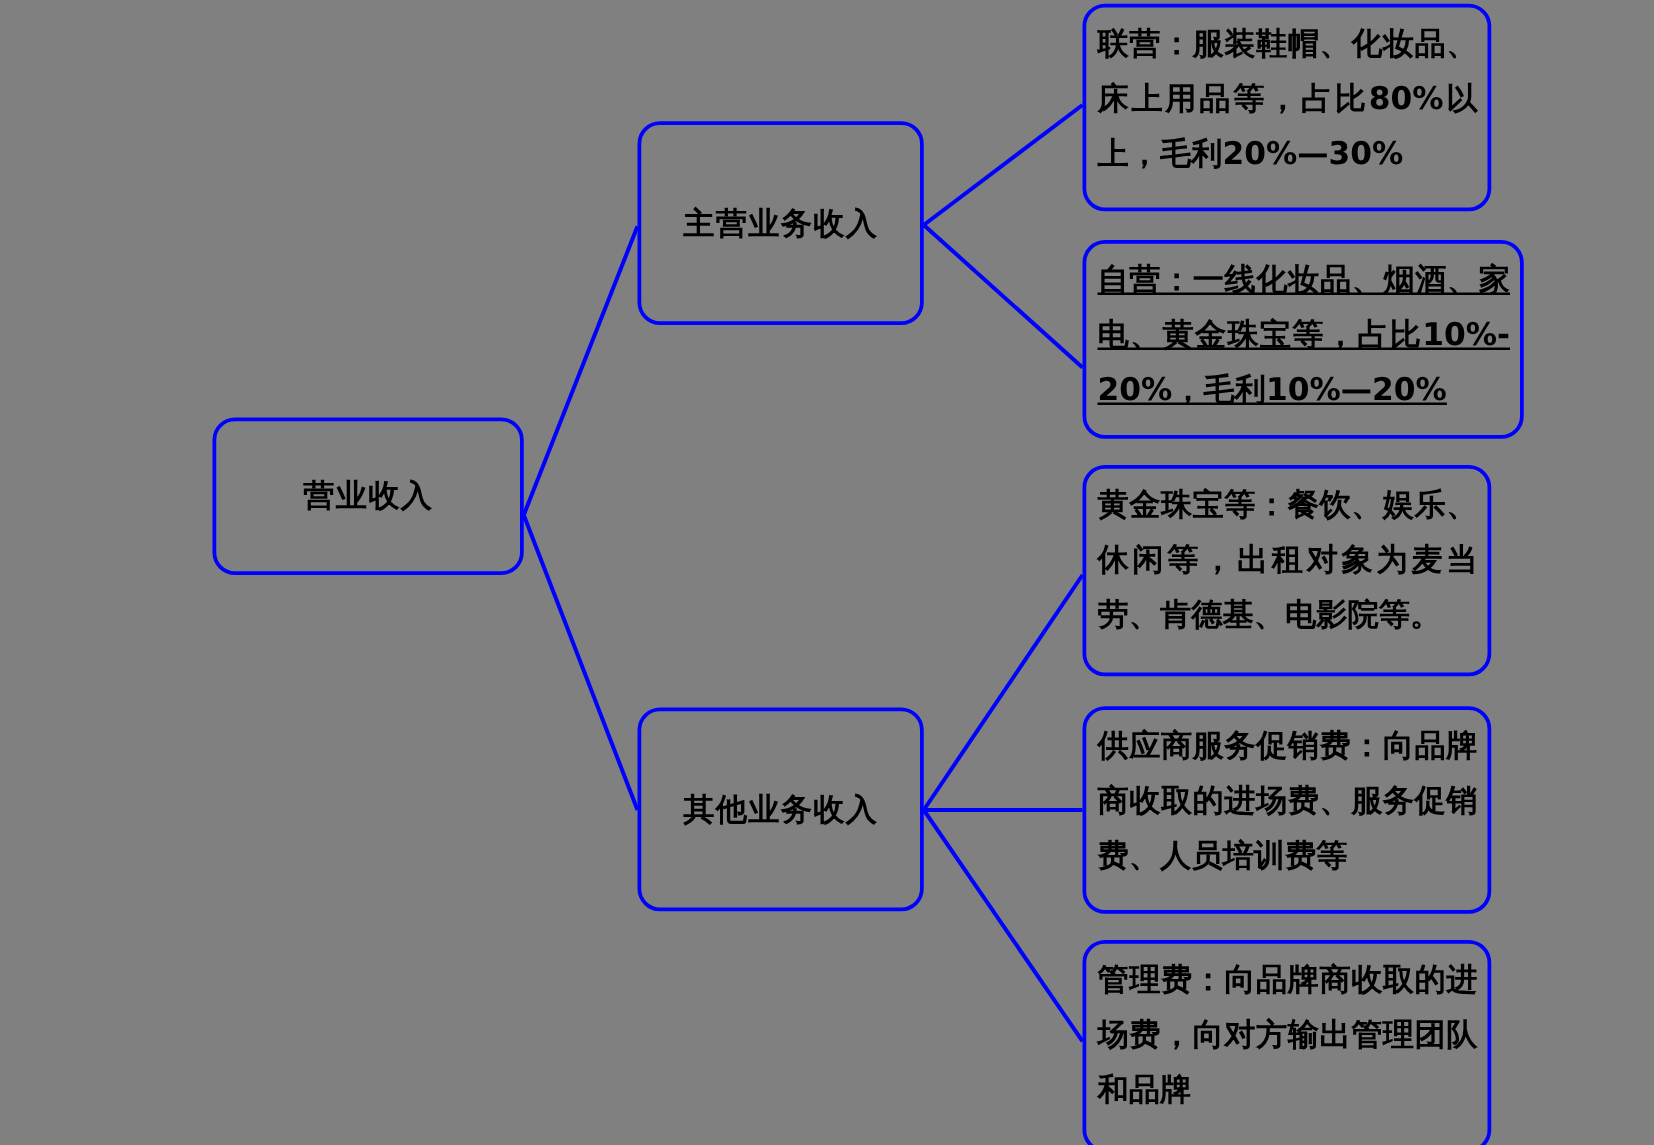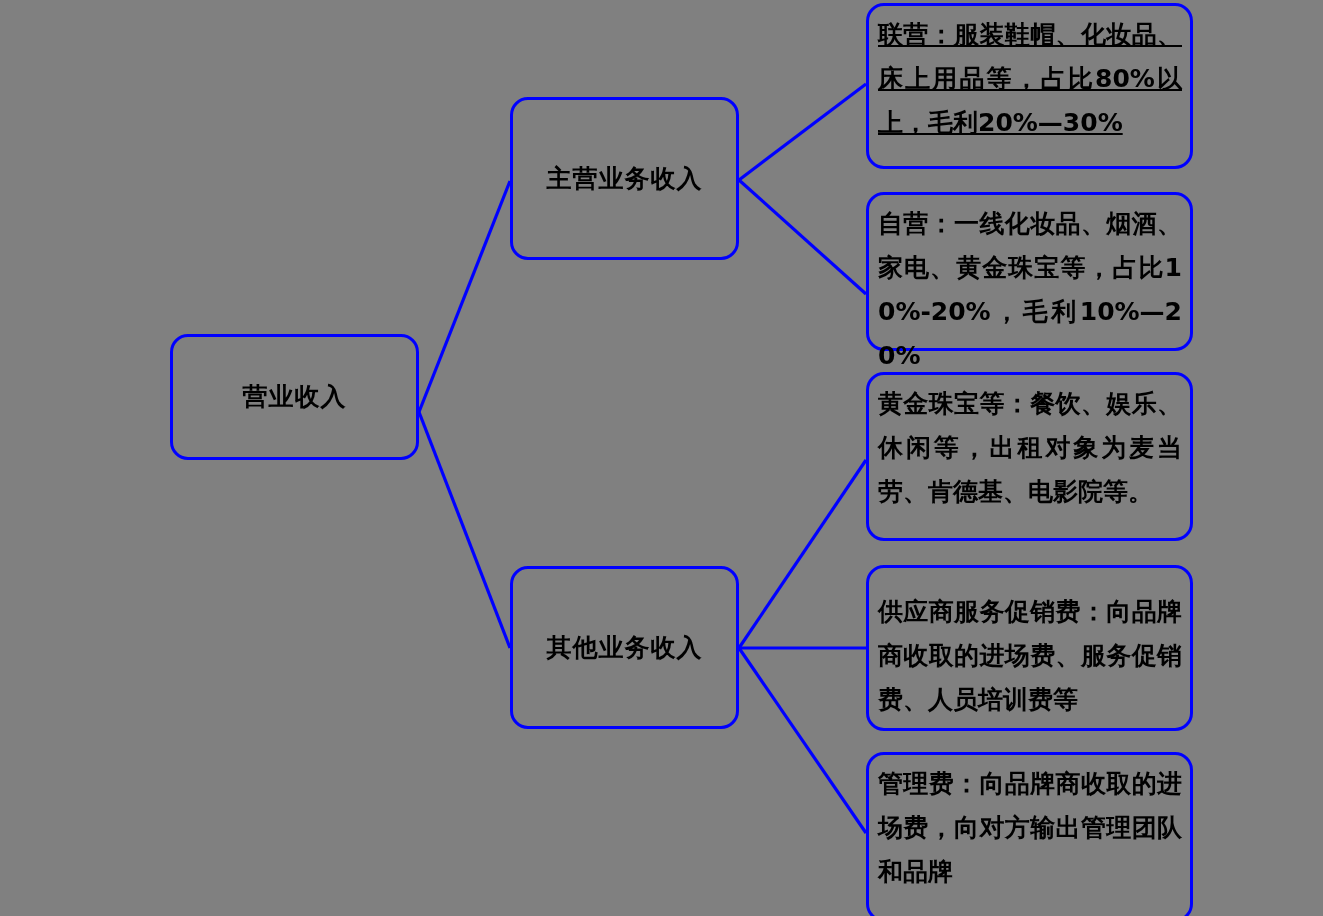--- a/index.html
+++ b/index.html
@@ -68,24 +68,24 @@
     text-align-last: left;
     text-justify: inter-ideograph;
     word-break: break-all;
   }
 
   
   #node-root        { left: 170px; top: 334px;  width: 249px; height: 126px; }
   #node-main        { left: 510px; top: 97px;   width: 229px; height: 163px; }
   #node-other       { left: 510px; top: 566px;  width: 229px; height: 163px; }
 
-  #node-leaf-1      { left: 866px; top: 3px;    width: 327px; height: 166px; text-decoration: underline; }
-  #node-leaf-2      { left: 866px; top: 192px;  width: 327px; height: 159px; }
+  #node-leaf-1      { left: 866px; top: 3px;    width: 327px; height: 166px; }
+  #node-leaf-2      { left: 866px; top: 192px;  width: 353px; height: 159px; text-decoration: underline; }
   #node-leaf-3      { left: 866px; top: 372px;  width: 327px; height: 169px; }
-  #node-leaf-4      { left: 866px; top: 565px;  width: 327px; height: 166px; align-items: flex-end; }
+  #node-leaf-4      { left: 866px; top: 565px;  width: 327px; height: 166px; }
   #node-leaf-5      { left: 866px; top: 752px;  width: 327px; height: 170px; }
 </style>
 </head>
 <body>
 
 <div id="canvas">
 
   <svg id="edges" viewBox="0 0 1323 916" width="1323" height="916" xmlns="http://www.w3.org/2000/svg">
     <g fill="none" stroke="#0000ff" stroke-width="3.2" stroke-linecap="butt">
 

